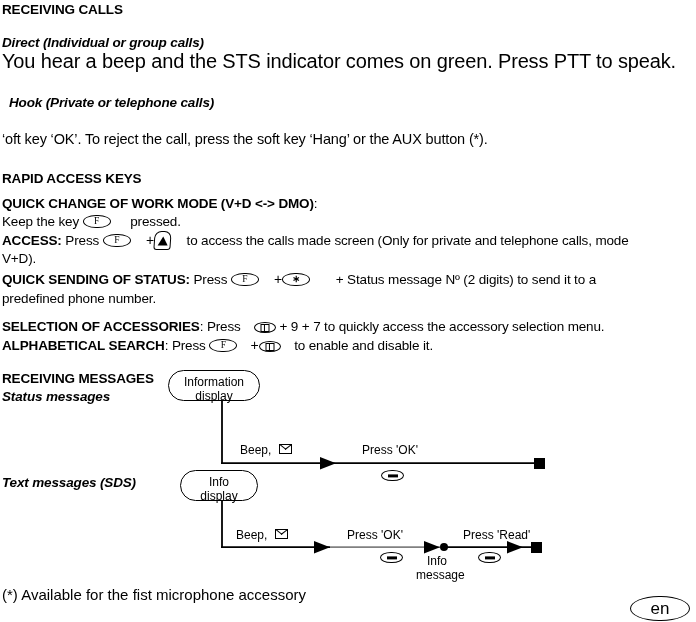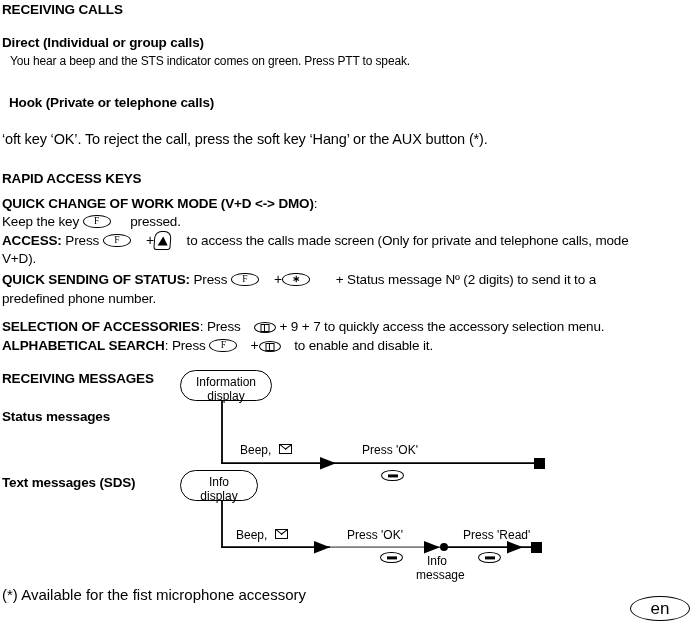--- a/index.html
+++ b/index.html
@@ -24,21 +24,21 @@
 
   
   .tx {
     position: absolute;
     font-size: 13.5px;
     line-height: 17.5px;
     white-space: nowrap;
     letter-spacing: -0.15px;
   }
   .b  { font-weight: bold; }
-  .bi { font-weight: bold; }
+  .bi { font-weight: bold; font-style: italic; }
 
   
   .keyoval {
     display: inline-block;
     position: relative;
     width: 28px;
     height: 13px;
     border: 1.2px solid #000;
     border-radius: 14px/7px;
     vertical-align: -2px;
@@ -200,21 +200,21 @@
 </style>
 </head>
 <body>
 
 <div class="page">
 
   <div class="tx b" style="left:2px; top:1px;">RECEIVING CALLS</div>
 
   <div class="tx bi" style="left:2px; top:34px;">Direct (Individual or group calls)</div>
 
-  <div class="tx" style="left:10px; top:53px; font-size:12px;">You hear a beep and the STS indicator comes on green. Press PTT to speak.</div>
+  <div class="tx" style="left:2px; top:53px; font-size:20px;">You hear a beep and the STS indicator comes on green. Press PTT to speak.</div>
 
   <div class="tx bi" style="left:9px; top:94px;">Hook (Private or telephone calls)</div>
 
 
   <div class="tx" style="left:2px; top:131px; font-size:14.5px;">‘oft key ‘OK’. To reject the call, press the soft key ‘Hang’ or the AUX button (*).</div>
 
   <div class="tx b" style="left:2px; top:170px;">RAPID ACCESS KEYS</div>
 
   <div class="tx" style="left:2px; top:195px;">
     <span class="b">QUICK CHANGE OF WORK MODE (V+D &lt;-&gt; DMO)</span><span>:</span>
@@ -260,21 +260,21 @@
     <span class="b">ALPHABETICAL SEARCH</span><span>:</span>
     <span>Press</span>
     <span class="keyoval"><span class="glyph">F</span></span>
     <span style="display:inline-block;width:6px;"></span>
     <span class="plus">+</span><span class="keyoval small"><span class="bookicon"></span></span>
     <span style="display:inline-block;width:10px;"></span><span>to enable and disable it.</span>
   </div>
 
   <div class="tx b" style="left:2px; top:370px;">RECEIVING MESSAGES</div>
 
-  <div class="tx bi" style="left:2px; top:408px;">Status messages</div>
+  <div class="tx bi" style="left:2px; top:388px;">Status messages</div>
 
   <div class="tx bi" style="left:2px; top:474px;">Text messages (SDS)</div>
 
   <div class="diagram">
 
     <svg width="696" height="240">
 
       <line x1="222" y1="40" x2="222" y2="104" stroke="#000" stroke-width="1.8"></line>
 
       <line x1="221" y1="103.2" x2="538" y2="103.2" stroke="#000" stroke-width="1.8"></line>
@@ -286,21 +286,21 @@
       <line x1="221" y1="187.2" x2="330" y2="187.2" stroke="#000" stroke-width="1.8"></line>
       <polygon points="314,181 330,187.2 314,193.5" fill="#000"></polygon>
 
       <line x1="330" y1="187.2" x2="440" y2="187.2" stroke="#808080" stroke-width="1.8"></line>
       <polygon points="424,181 440,187.2 424,193.5" fill="#000"></polygon>
 
       <line x1="444" y1="187.2" x2="538" y2="187.2" stroke="#000" stroke-width="1.8"></line>
       <polygon points="507,181 523,187.2 507,193.5" fill="#000"></polygon>
     </svg>
 
-    <div class="node" style="left:180px; top:10px; width:92px; height:31px;">
+    <div class="node" style="left:168px; top:10px; width:92px; height:31px;">
       <div>Information</div>
       <div>display</div>
     </div>
 
     <div class="node" style="left:180px; top:110px; width:78px; height:31px;">
       <div>Info</div>
       <div>display</div>
     </div>
 
     <div class="dlabel" style="left:240px; top:83px;">Beep,</div>

